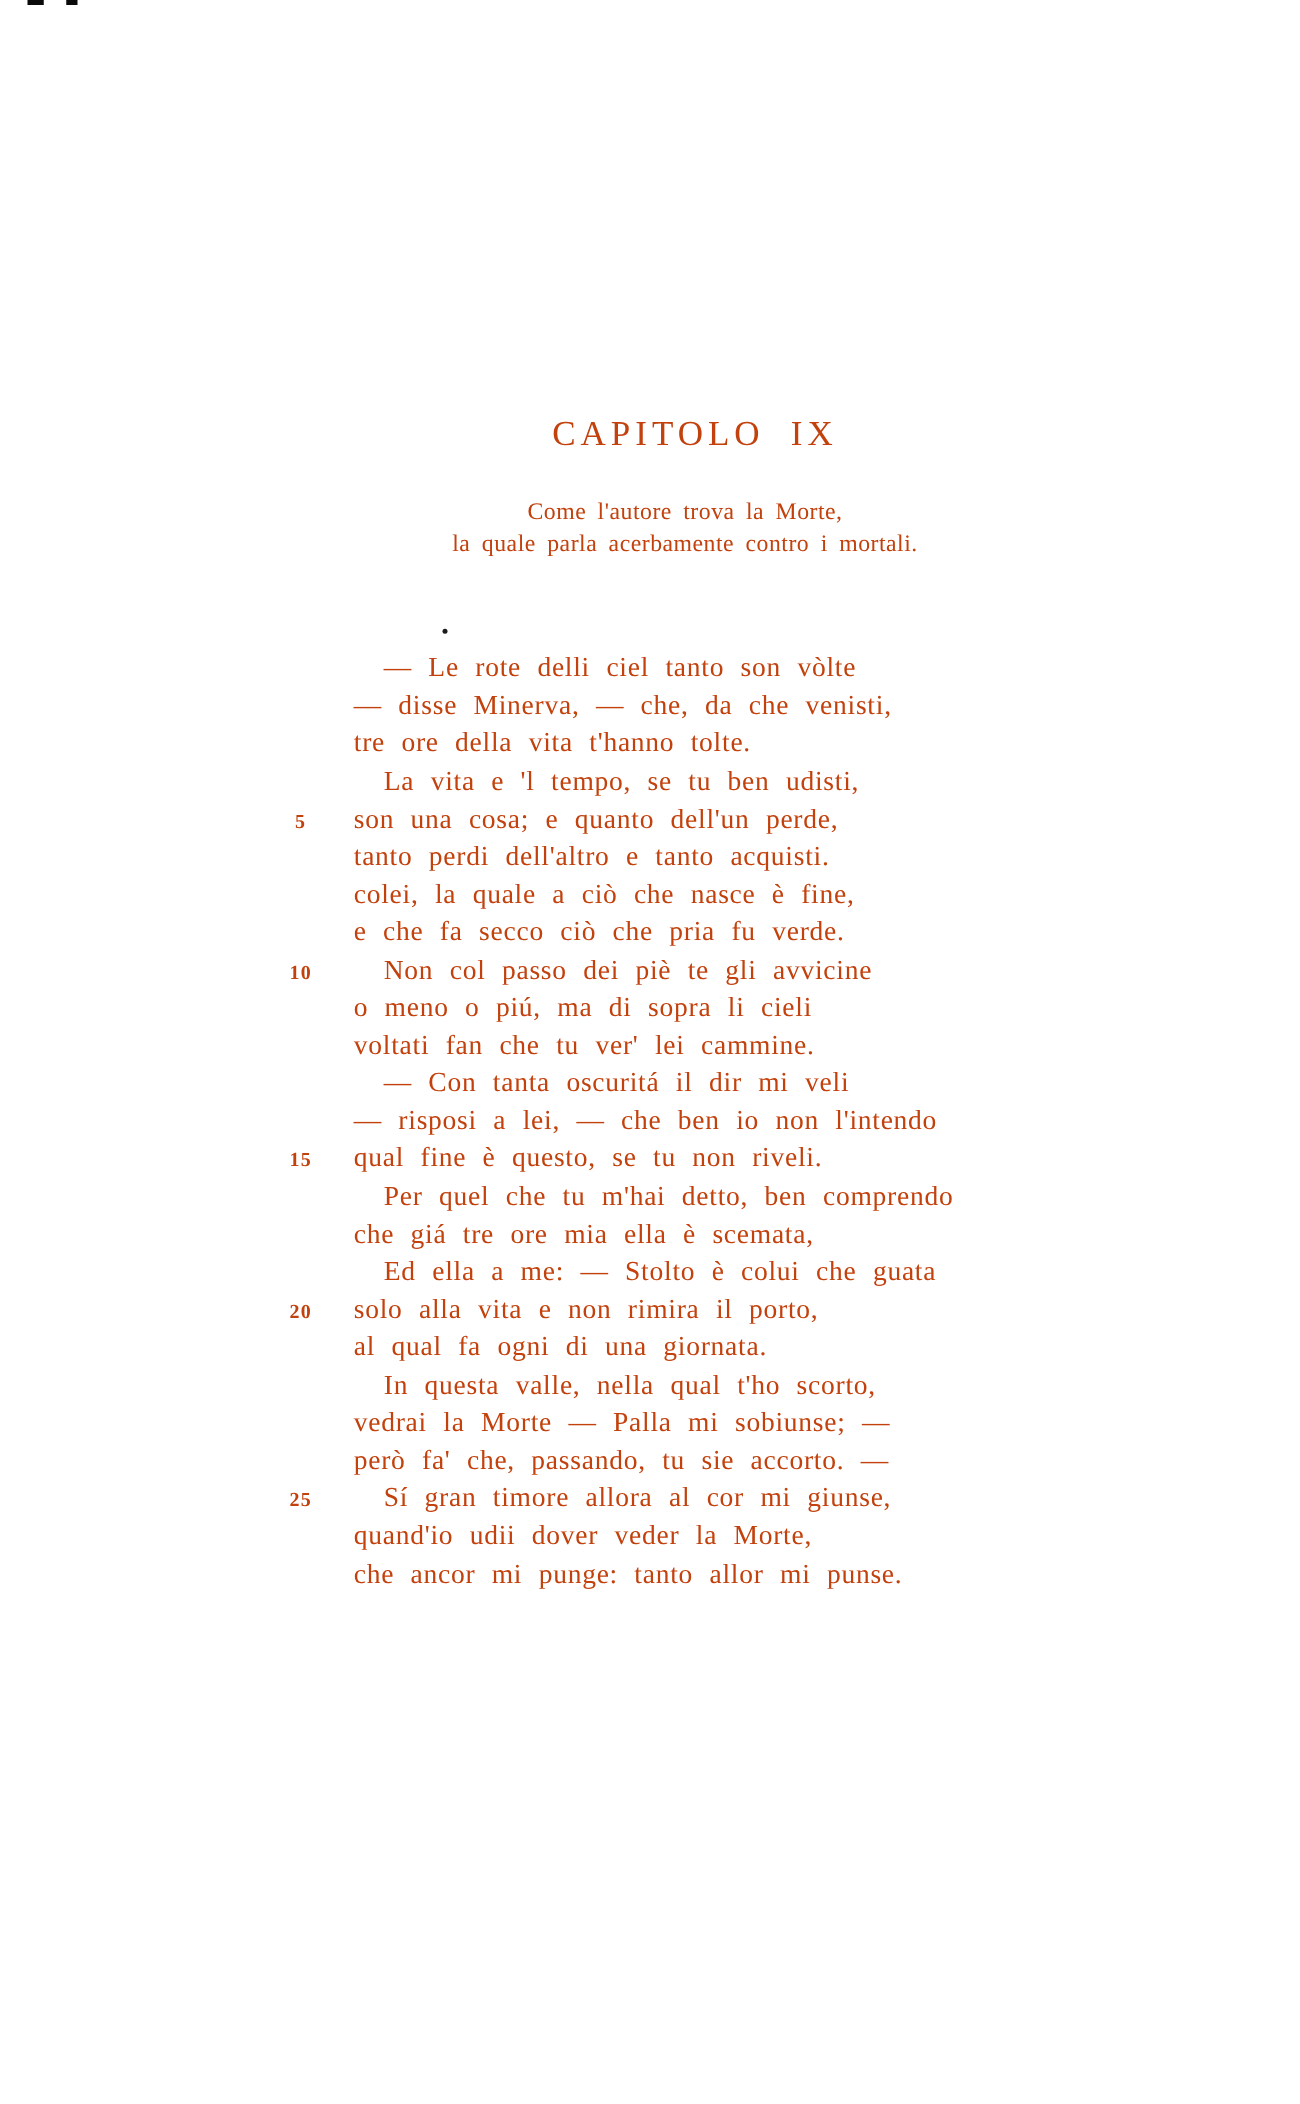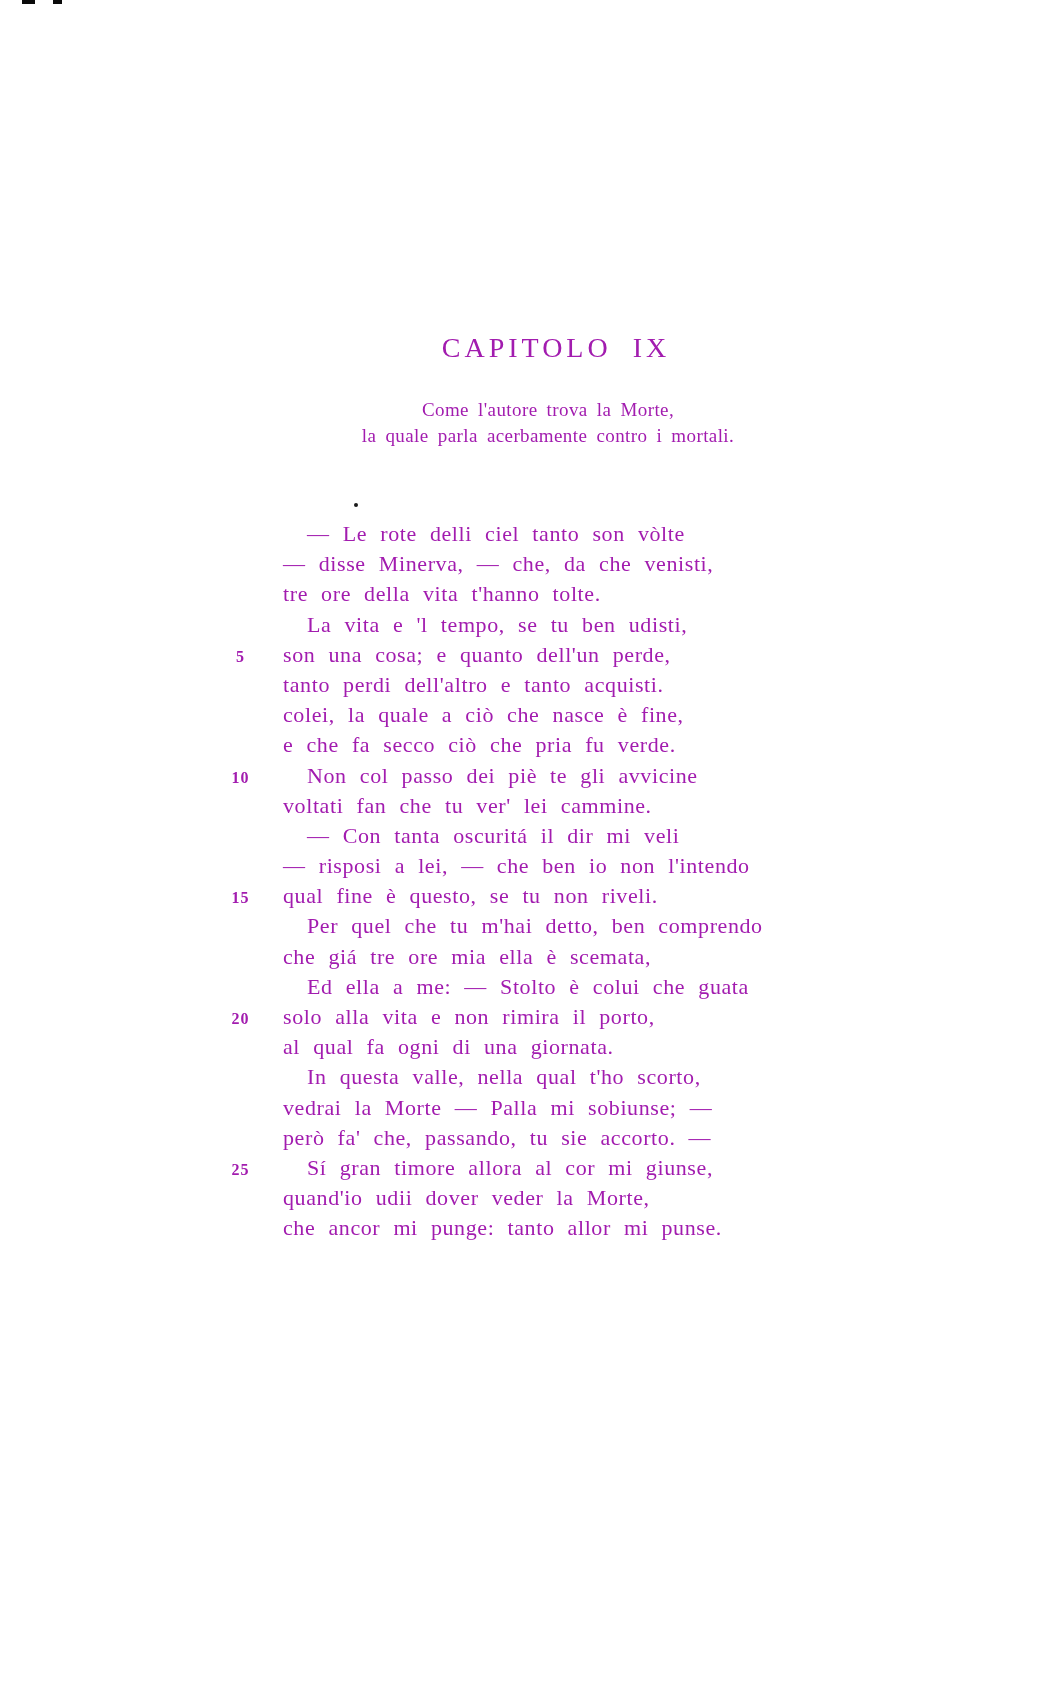--- a/index.html
+++ b/index.html
@@ -7,21 +7,21 @@
     padding: 0;
     background: #ffffff;
   }
   .page {
     position: relative;
     width: 1040px;
     height: 1683px;
     background: #ffffff;
     overflow: hidden;
     font-family: "Liberation Serif", "DejaVu Serif", serif;
-    color: #a21caf;
+    color: #c2410c;
   }
   
   .artifact-mark {
     position: absolute;
     background: #0a0a0a;
     height: 4px;
     top: 0;
   }
   .artifact-mark.m1 { left: 22px; width: 13px; }
   .artifact-mark.m2 { left: 53px; width: 9px; }
@@ -143,20 +143,24 @@
       <div class="poem-line">
         <span class="line-num"></span>
         <span class="line-text">e che fa secco ciò che pria fu verde.</span>
       </div>
 
       <div class="poem-line">
         <span class="line-num">10</span>
         <span class="line-text indent">Non col passo dei piè te gli avvicine</span>
       </div>
 
+      <div class="poem-line">
+        <span class="line-num"></span>
+        <span class="line-text">o meno o piú, ma di sopra li cieli</span>
+      </div>
 
       <div class="poem-line">
         <span class="line-num"></span>
         <span class="line-text">voltati fan che tu ver' lei cammine.</span>
       </div>
 
       <div class="poem-line">
         <span class="line-num"></span>
         <span class="line-text indent">— Con tanta oscuritá il dir mi veli</span>
       </div>

